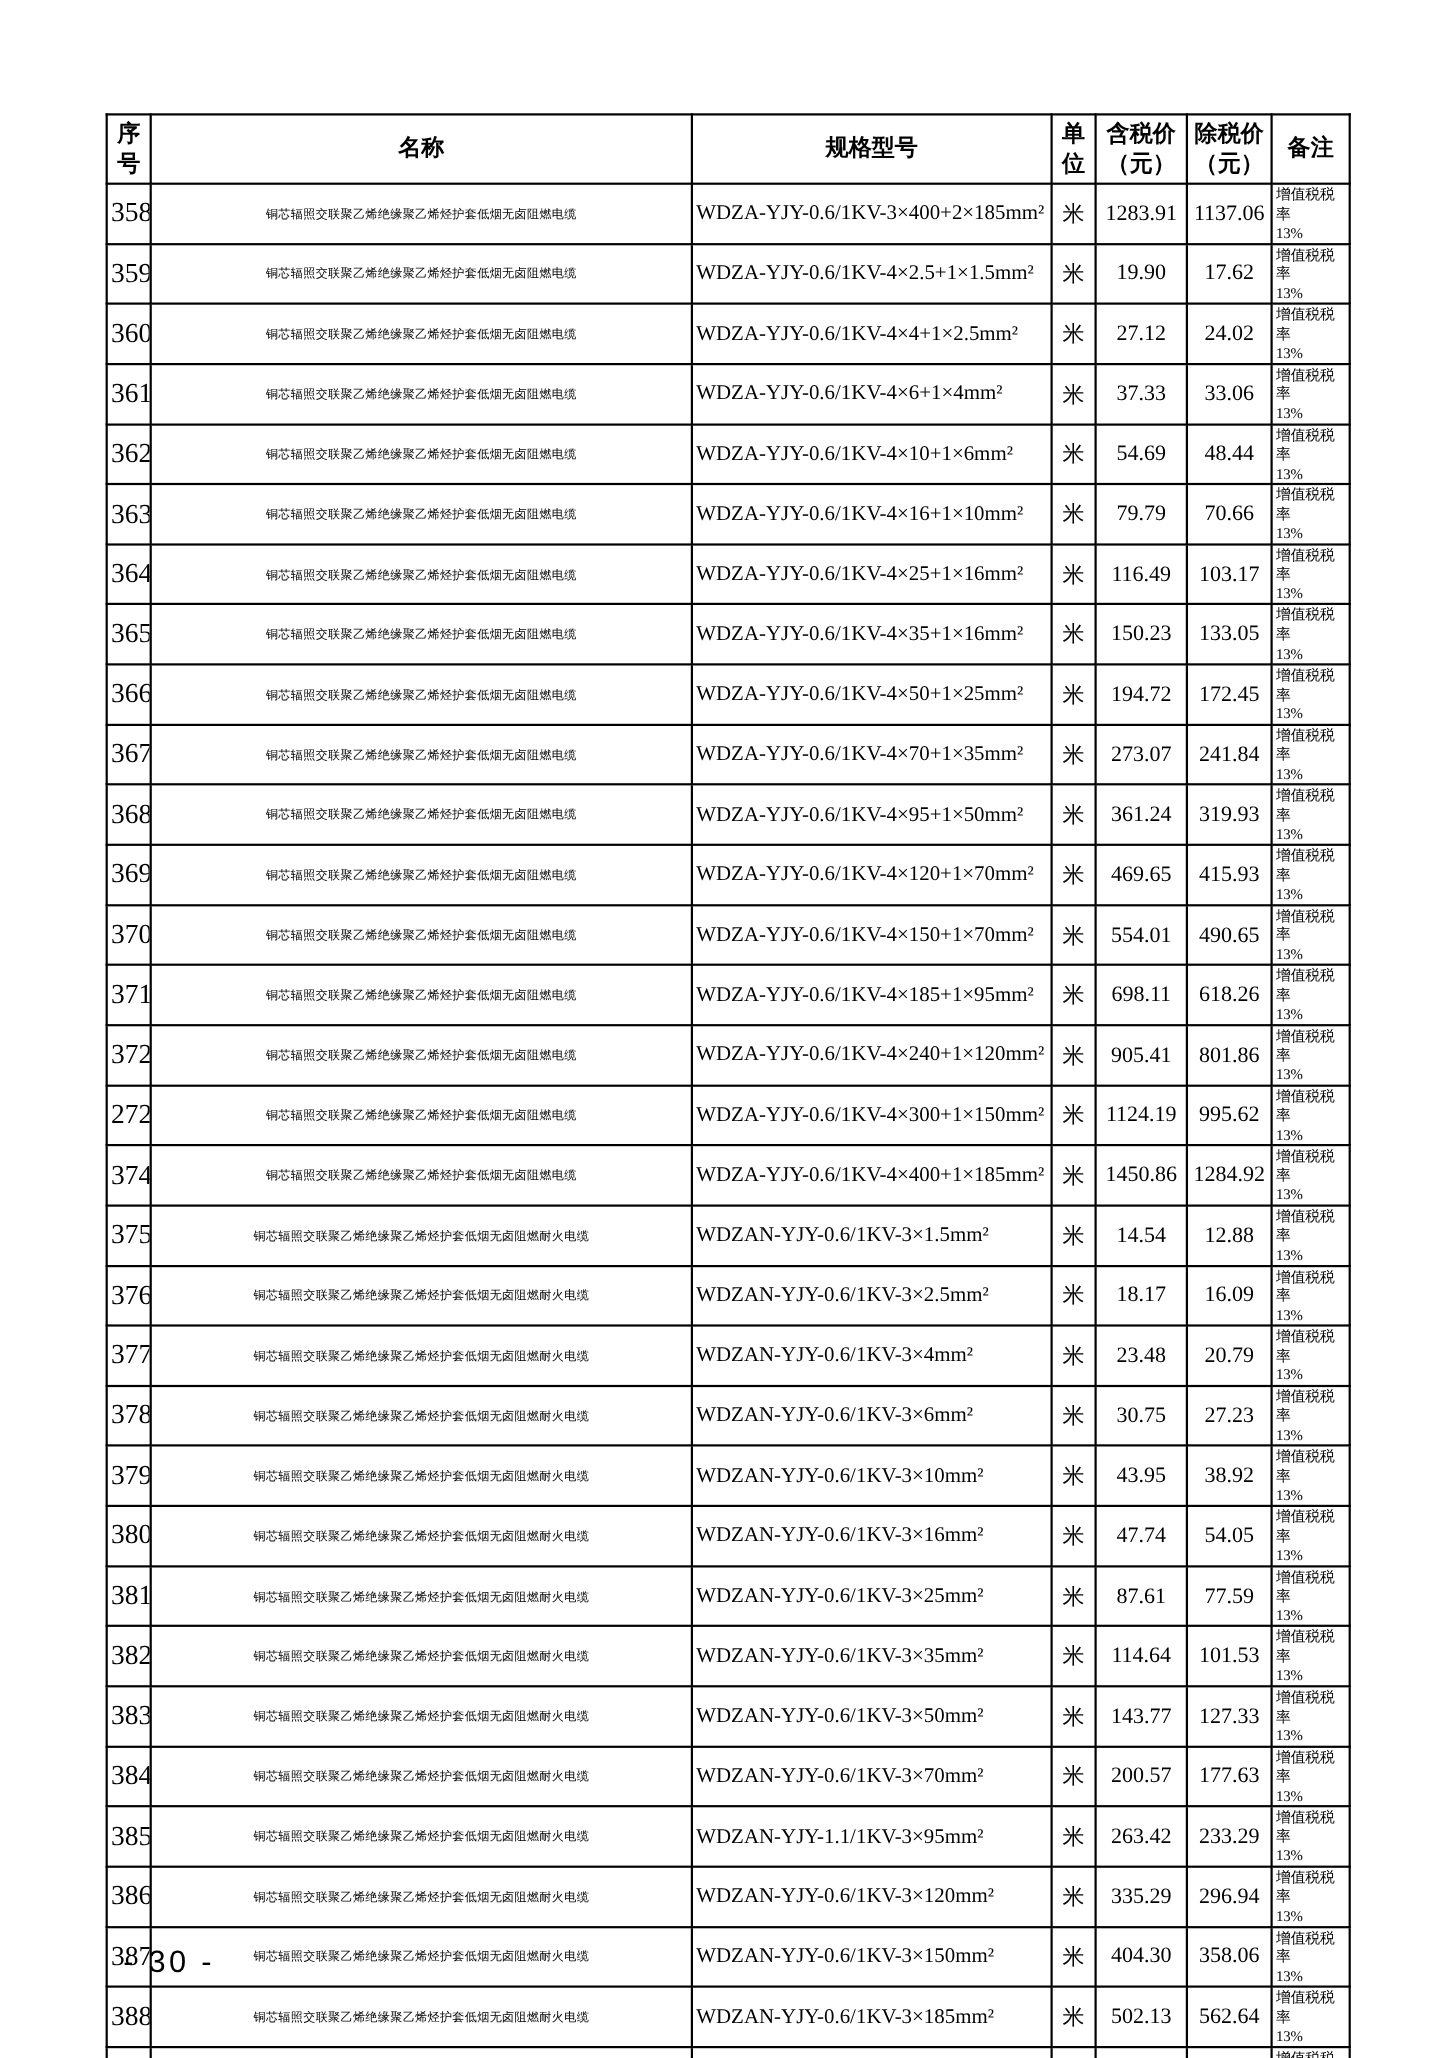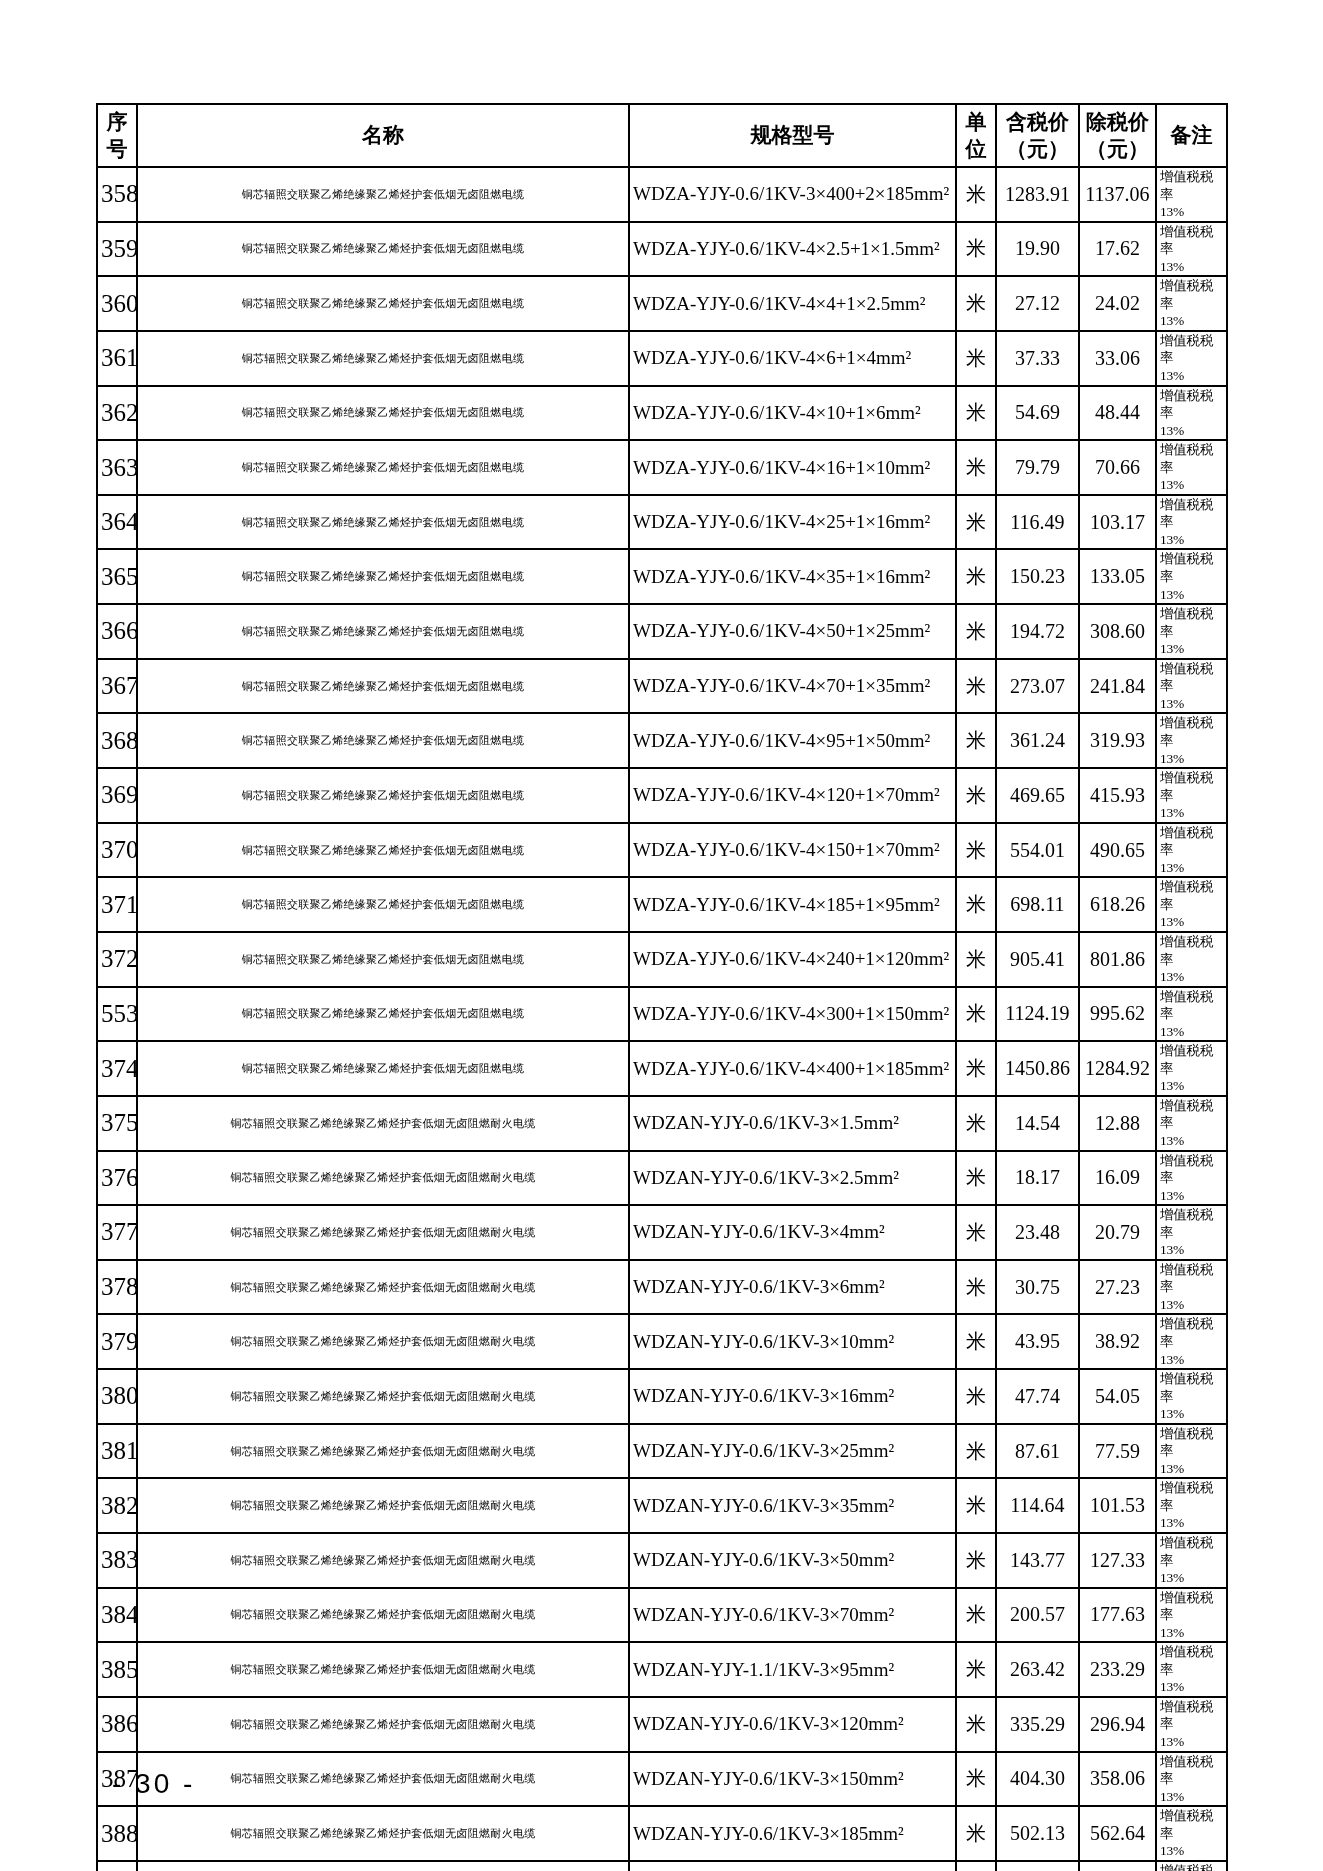--- a/index.html
+++ b/index.html
@@ -203,21 +203,21 @@
       <td class="c-note">增值税税率
 13%</td>
     </tr>
 
     <tr>
       <td class="c-no">366</td>
       <td class="c-name">铜芯辐照交联聚乙烯绝缘聚乙烯烃护套低烟无卤阻燃电缆</td>
       <td class="c-spec">WDZA-YJY-0.6/1KV-4×50+1×25mm²</td>
       <td class="c-unit">米</td>
       <td class="c-tax">194.72</td>
-      <td class="c-notax">308.60</td>
+      <td class="c-notax">172.45</td>
       <td class="c-note">增值税税率
 13%</td>
     </tr>
 
     <tr>
       <td class="c-no">367</td>
       <td class="c-name">铜芯辐照交联聚乙烯绝缘聚乙烯烃护套低烟无卤阻燃电缆</td>
       <td class="c-spec">WDZA-YJY-0.6/1KV-4×70+1×35mm²</td>
       <td class="c-unit">米</td>
       <td class="c-tax">273.07</td>
@@ -275,21 +275,21 @@
       <td class="c-name">铜芯辐照交联聚乙烯绝缘聚乙烯烃护套低烟无卤阻燃电缆</td>
       <td class="c-spec">WDZA-YJY-0.6/1KV-4×240+1×120mm²</td>
       <td class="c-unit">米</td>
       <td class="c-tax">905.41</td>
       <td class="c-notax">801.86</td>
       <td class="c-note">增值税税率
 13%</td>
     </tr>
 
     <tr>
-      <td class="c-no">553</td>
+      <td class="c-no">272</td>
       <td class="c-name">铜芯辐照交联聚乙烯绝缘聚乙烯烃护套低烟无卤阻燃电缆</td>
       <td class="c-spec">WDZA-YJY-0.6/1KV-4×300+1×150mm²</td>
       <td class="c-unit">米</td>
       <td class="c-tax">1124.19</td>
       <td class="c-notax">995.62</td>
       <td class="c-note">增值税税率
 13%</td>
     </tr>
 
     <tr>

